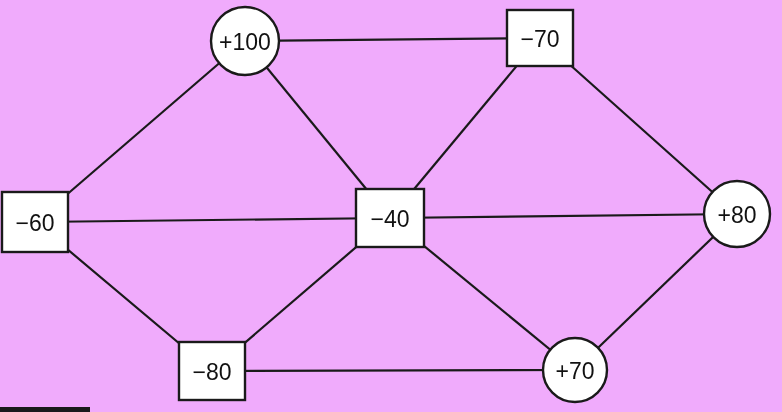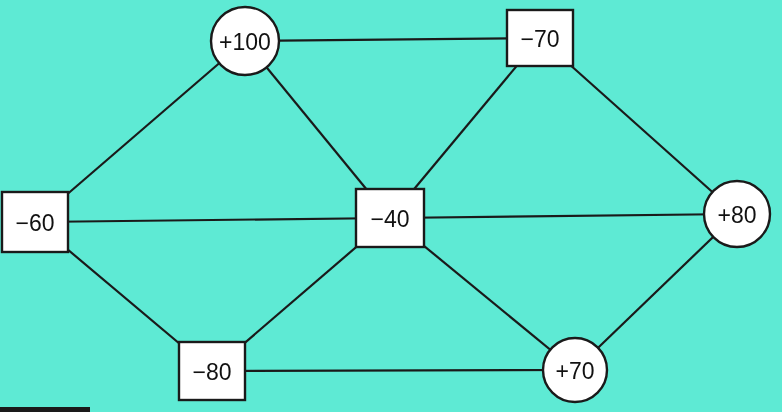--- a/index.html
+++ b/index.html
@@ -4,21 +4,21 @@
 <style>
   html, body {
     margin: 0;
     padding: 0;
     background: #ffffff;
   }
   .stage {
     position: relative;
     width: 782px;
     height: 412px;
-    background: #5eead4;
+    background: #f0abfc;
     overflow: hidden;
   }
   svg {
     display: block;
   }
   .node-label {
     font-family: "Liberation Sans", "DejaVu Sans", sans-serif;
     font-size: 23px;
     font-weight: 400;
     fill: #111111;

